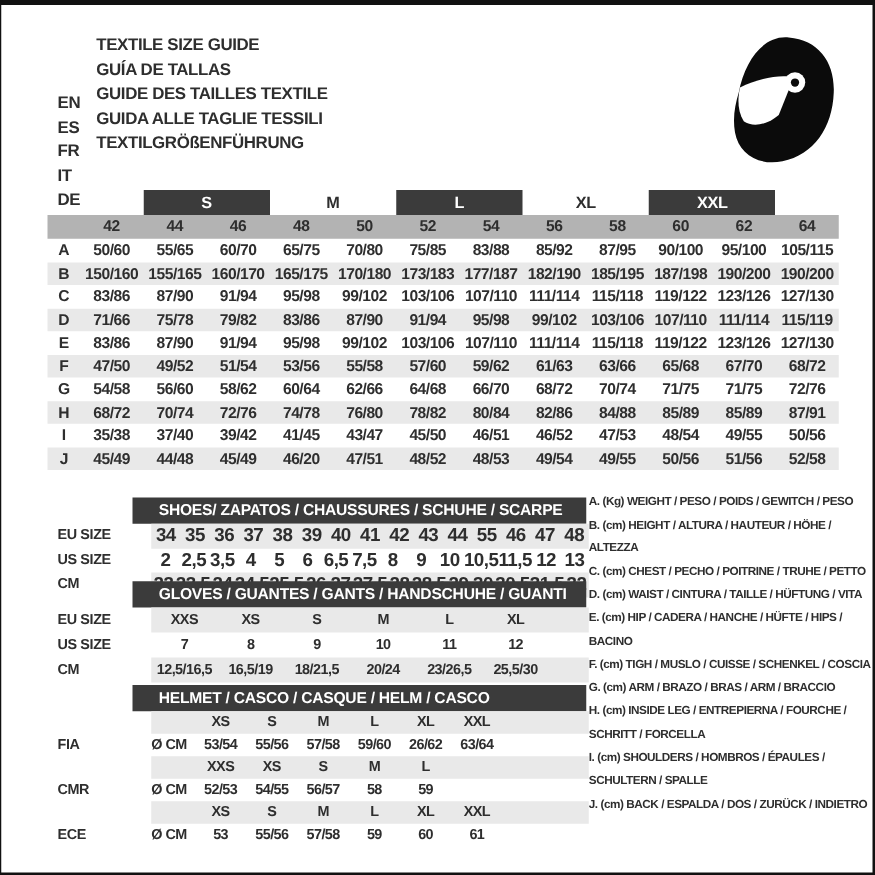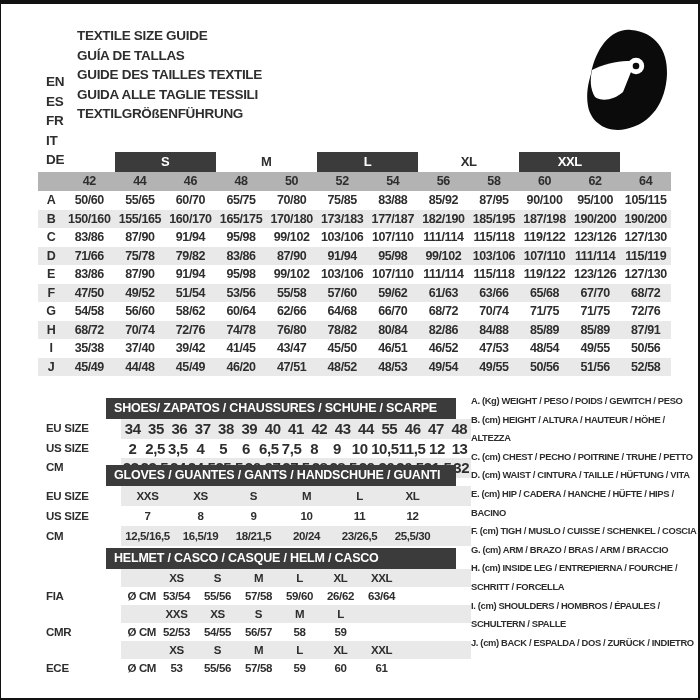--- a/index.html
+++ b/index.html
@@ -26,36 +26,36 @@
   .trow{height:18.5px;}
   .trow.stripe{background:var(--stripe,#e9e9e9);}
   .tcell{text-align:center;font-size:12.5px;line-height:18.5px;letter-spacing:-0.4px;white-space:nowrap;}
   .tcell.letter{font-size:12.5px;}
   
   .sub{position:absolute;left:45px;width:412px;}
   #shoes{top:394px;}
   #gloves{top:461px;}
   #helmet{top:544px;}
   .bar{margin-left:60px;width:342px;height:21px;line-height:21px;background:var(--dark,#3b3b3b);
-       color:#fff;font-size:12.5px;padding-left:8px;letter-spacing:-0.2px;white-space:nowrap;}
+       color:#fff;font-size:12.5px;padding-left:21px;letter-spacing:-0.2px;white-space:nowrap;}
   .srow{display:grid;grid-template-columns:60px 350px;gap:15px;}
   .srow .rlabel{font-size:11.5px;white-space:nowrap;}
   .vals{display:grid;}
   .vals.stripe{background:var(--stripe,#e9e9e9);}
   .scell{text-align:center;white-space:nowrap;letter-spacing:-0.4px;}
   .shoes-grid{grid-template-columns:repeat(15,1fr);}
   .gloves-grid{grid-template-columns:repeat(6,53px);}
   .helmet-grid{grid-template-columns:35px repeat(6,41px);}
   #shoes .srow,#gloves .srow{height:19.5px;line-height:19.5px;}
   #gloves .srow{height:20px;line-height:20px;}
   #shoes .scell{font-size:15px;}
   #gloves .scell{font-size:11.5px;}
   #helmet .srow{height:18px;line-height:18px;}
   #helmet .scell{font-size:11.5px;}
-  .scell.left{text-align:right;}
+  .scell.left{text-align:left;}
   
   #legend{position:absolute;left:470px;top:388px;width:232px;}
   .legend-item{font-size:9.4px;line-height:18.6px;letter-spacing:-0.35px;}
 </style>
 </head>
 <body>
 
 <div id="langs">
     <div class="lang-row">
       <span class="lang-code">EN</span>

